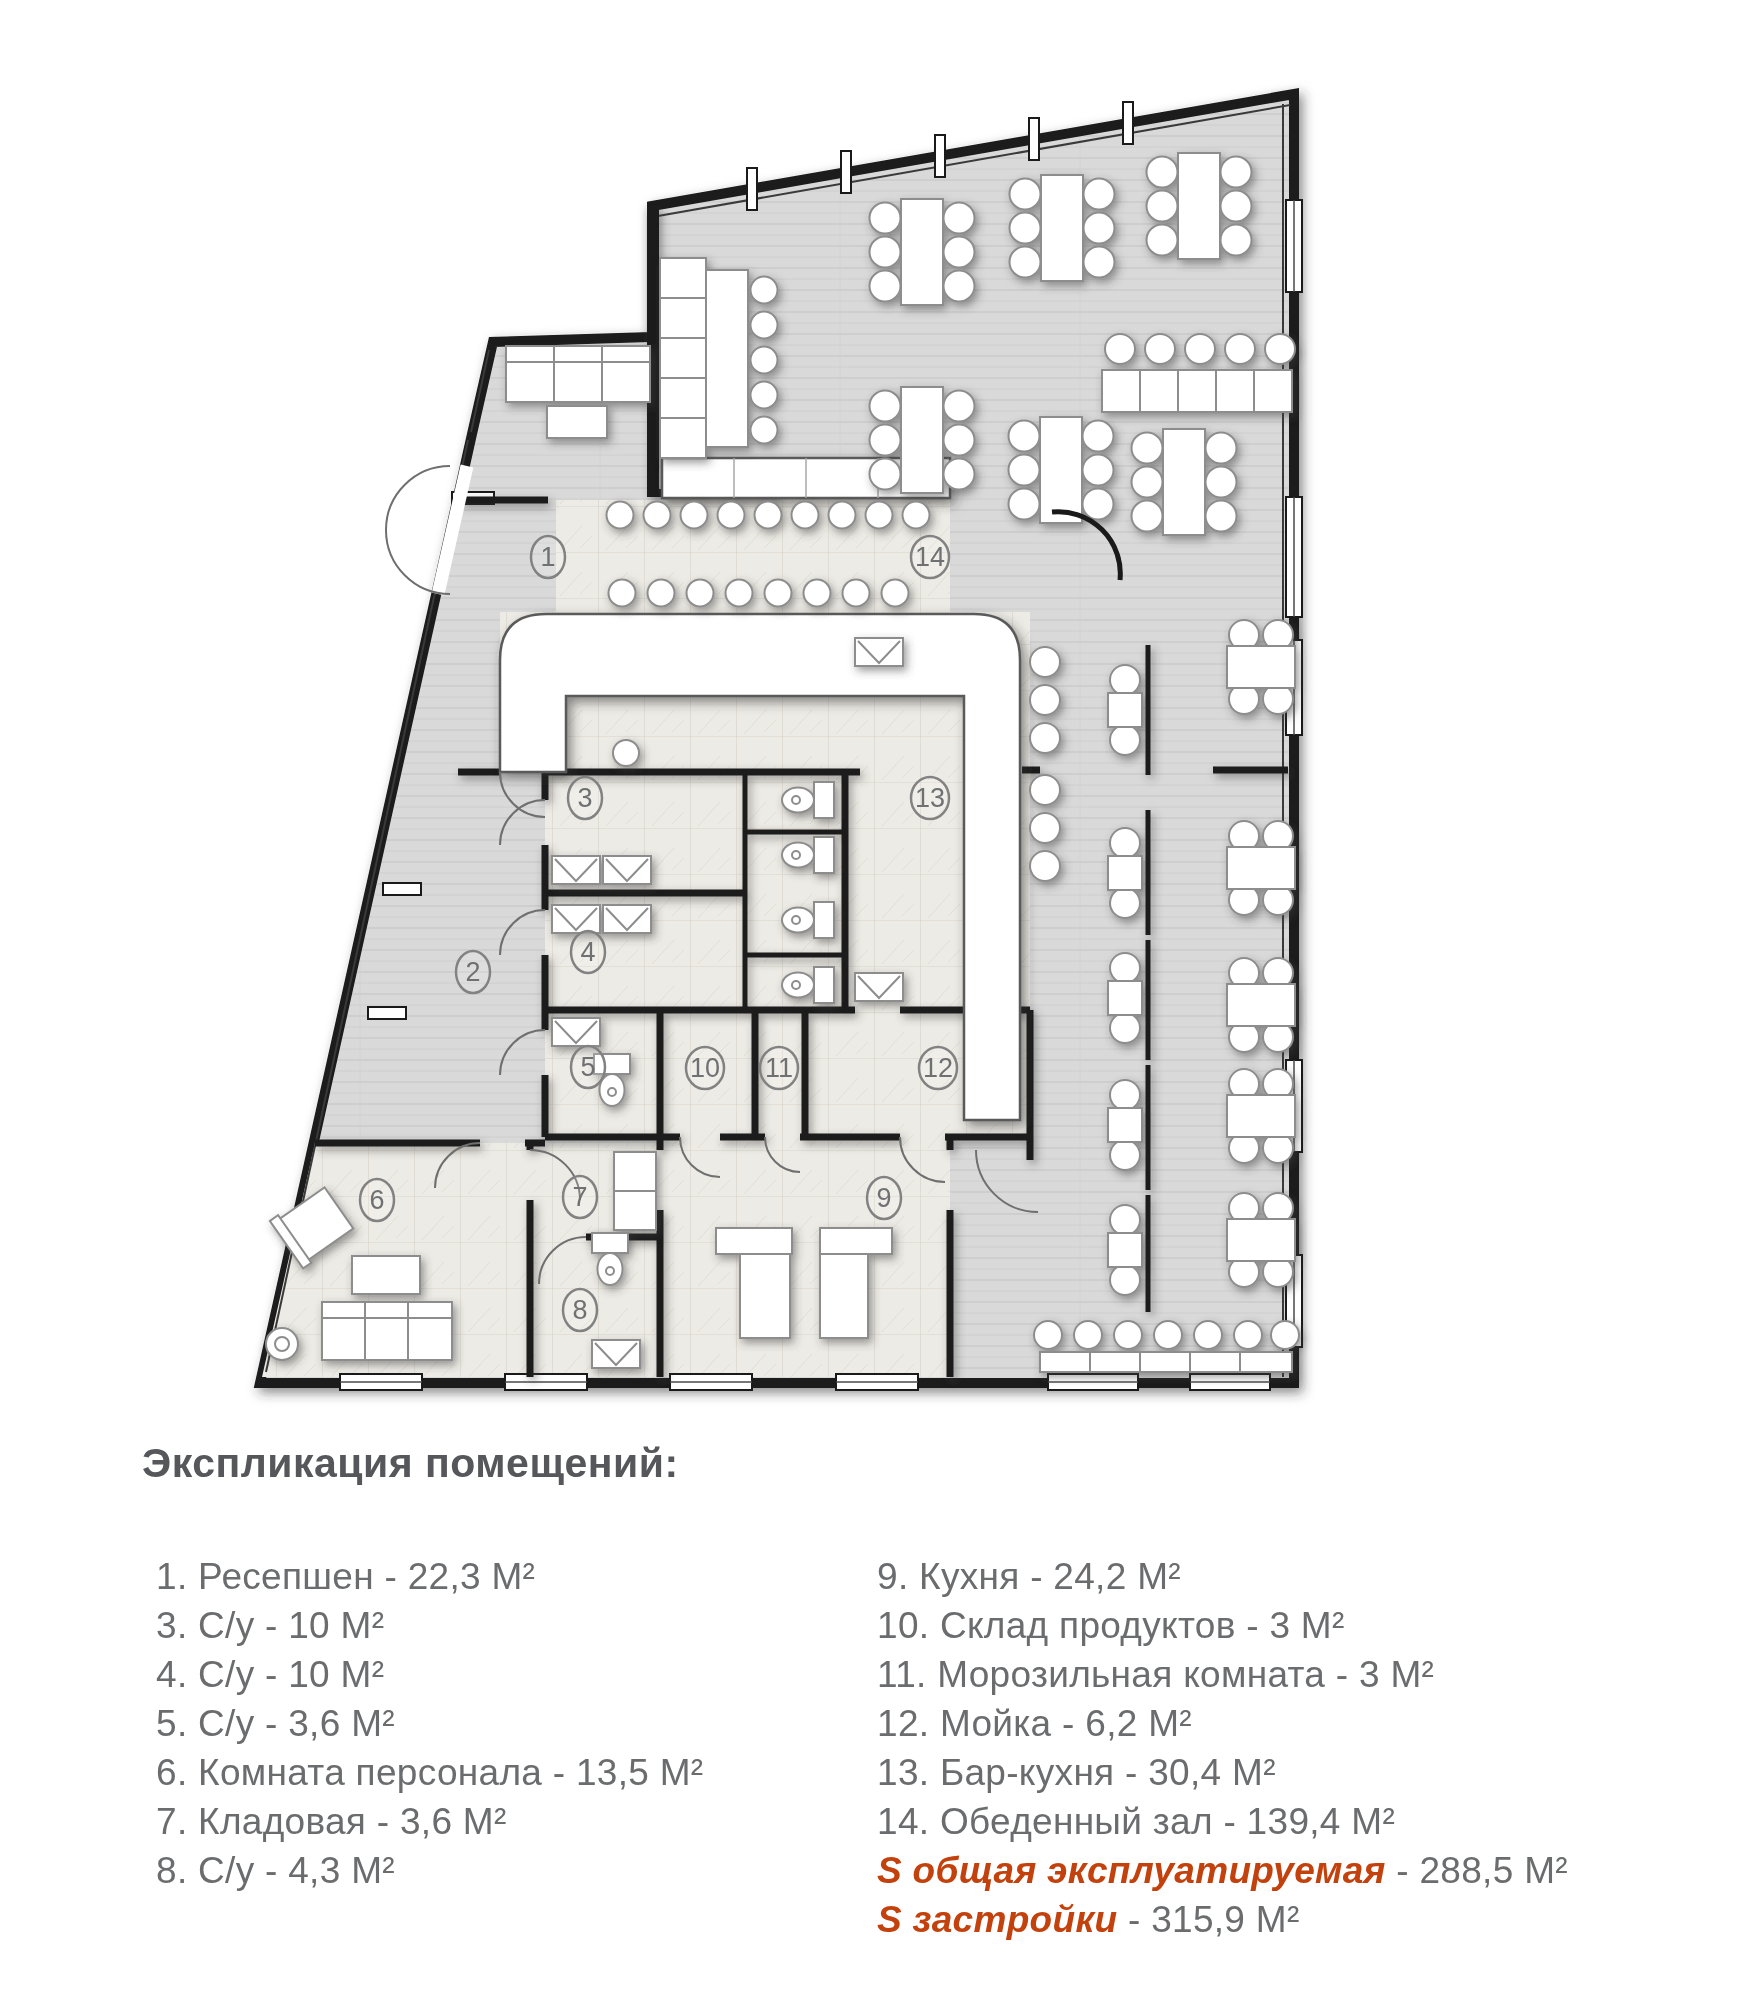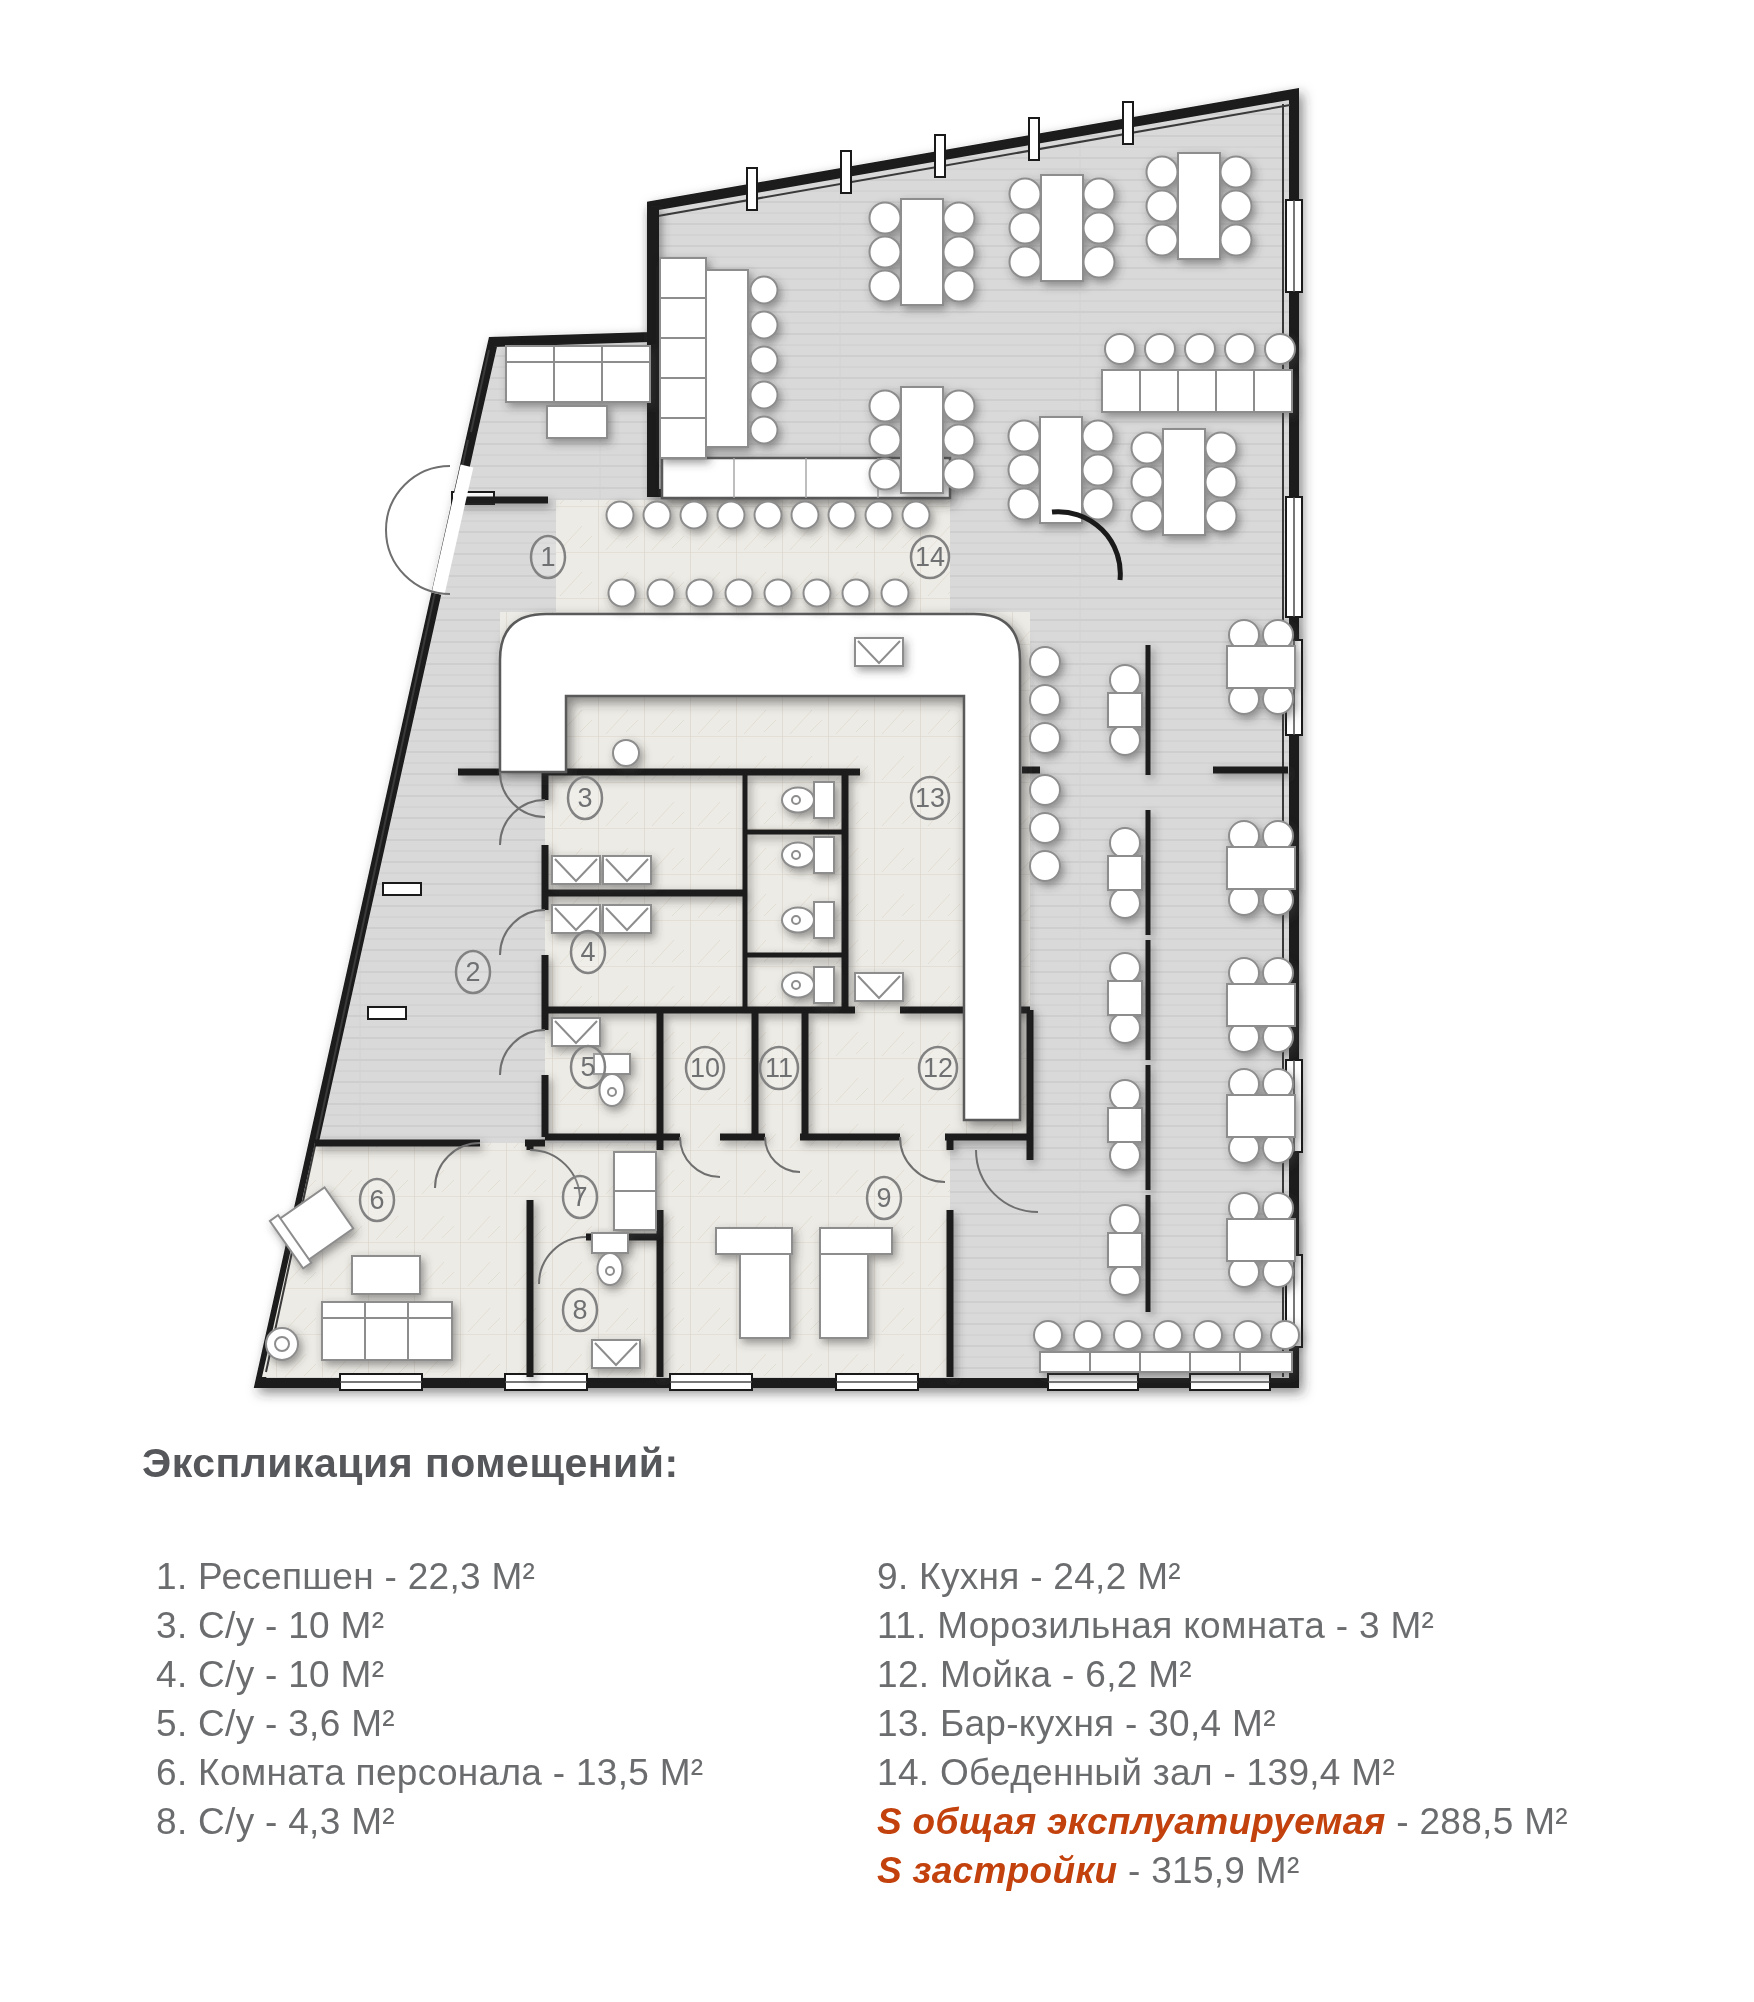--- a/index.html
+++ b/index.html
@@ -423,25 +423,27 @@
 
 
 <div class="legend-title">Экспликация помещений:</div>
 
 <div class="legend-col" id="col-left">
   <div>1. Ресепшен - 22,3 М²</div>
   <div>3. С/у - 10 М²</div>
   <div>4. С/у - 10 М²</div>
   <div>5. С/у - 3,6 М²</div>
   <div>6. Комната персонала - 13,5 М²</div>
+  <div>7. Кладовая - 3,6 М²</div>
   <div>8. С/у - 4,3 М²</div>
 </div>
 
 <div class="legend-col" id="col-right">
   <div>9. Кухня - 24,2 М²</div>
+  <div>10. Склад продуктов - 3 М²</div>
   <div>11. Морозильная комната - 3 М²</div>
   <div>12. Мойка - 6,2 М²</div>
   <div>13. Бар-кухня - 30,4 М²</div>
   <div>14. Обеденный зал - 139,4 М²</div>
   <div><span class="b">S общая эксплуатируемая</span><span> - 288,5 М²</span></div>
   <div><span class="b">S застройки</span><span> - 315,9 М²</span></div>
 </div>
 
 </div>
 

